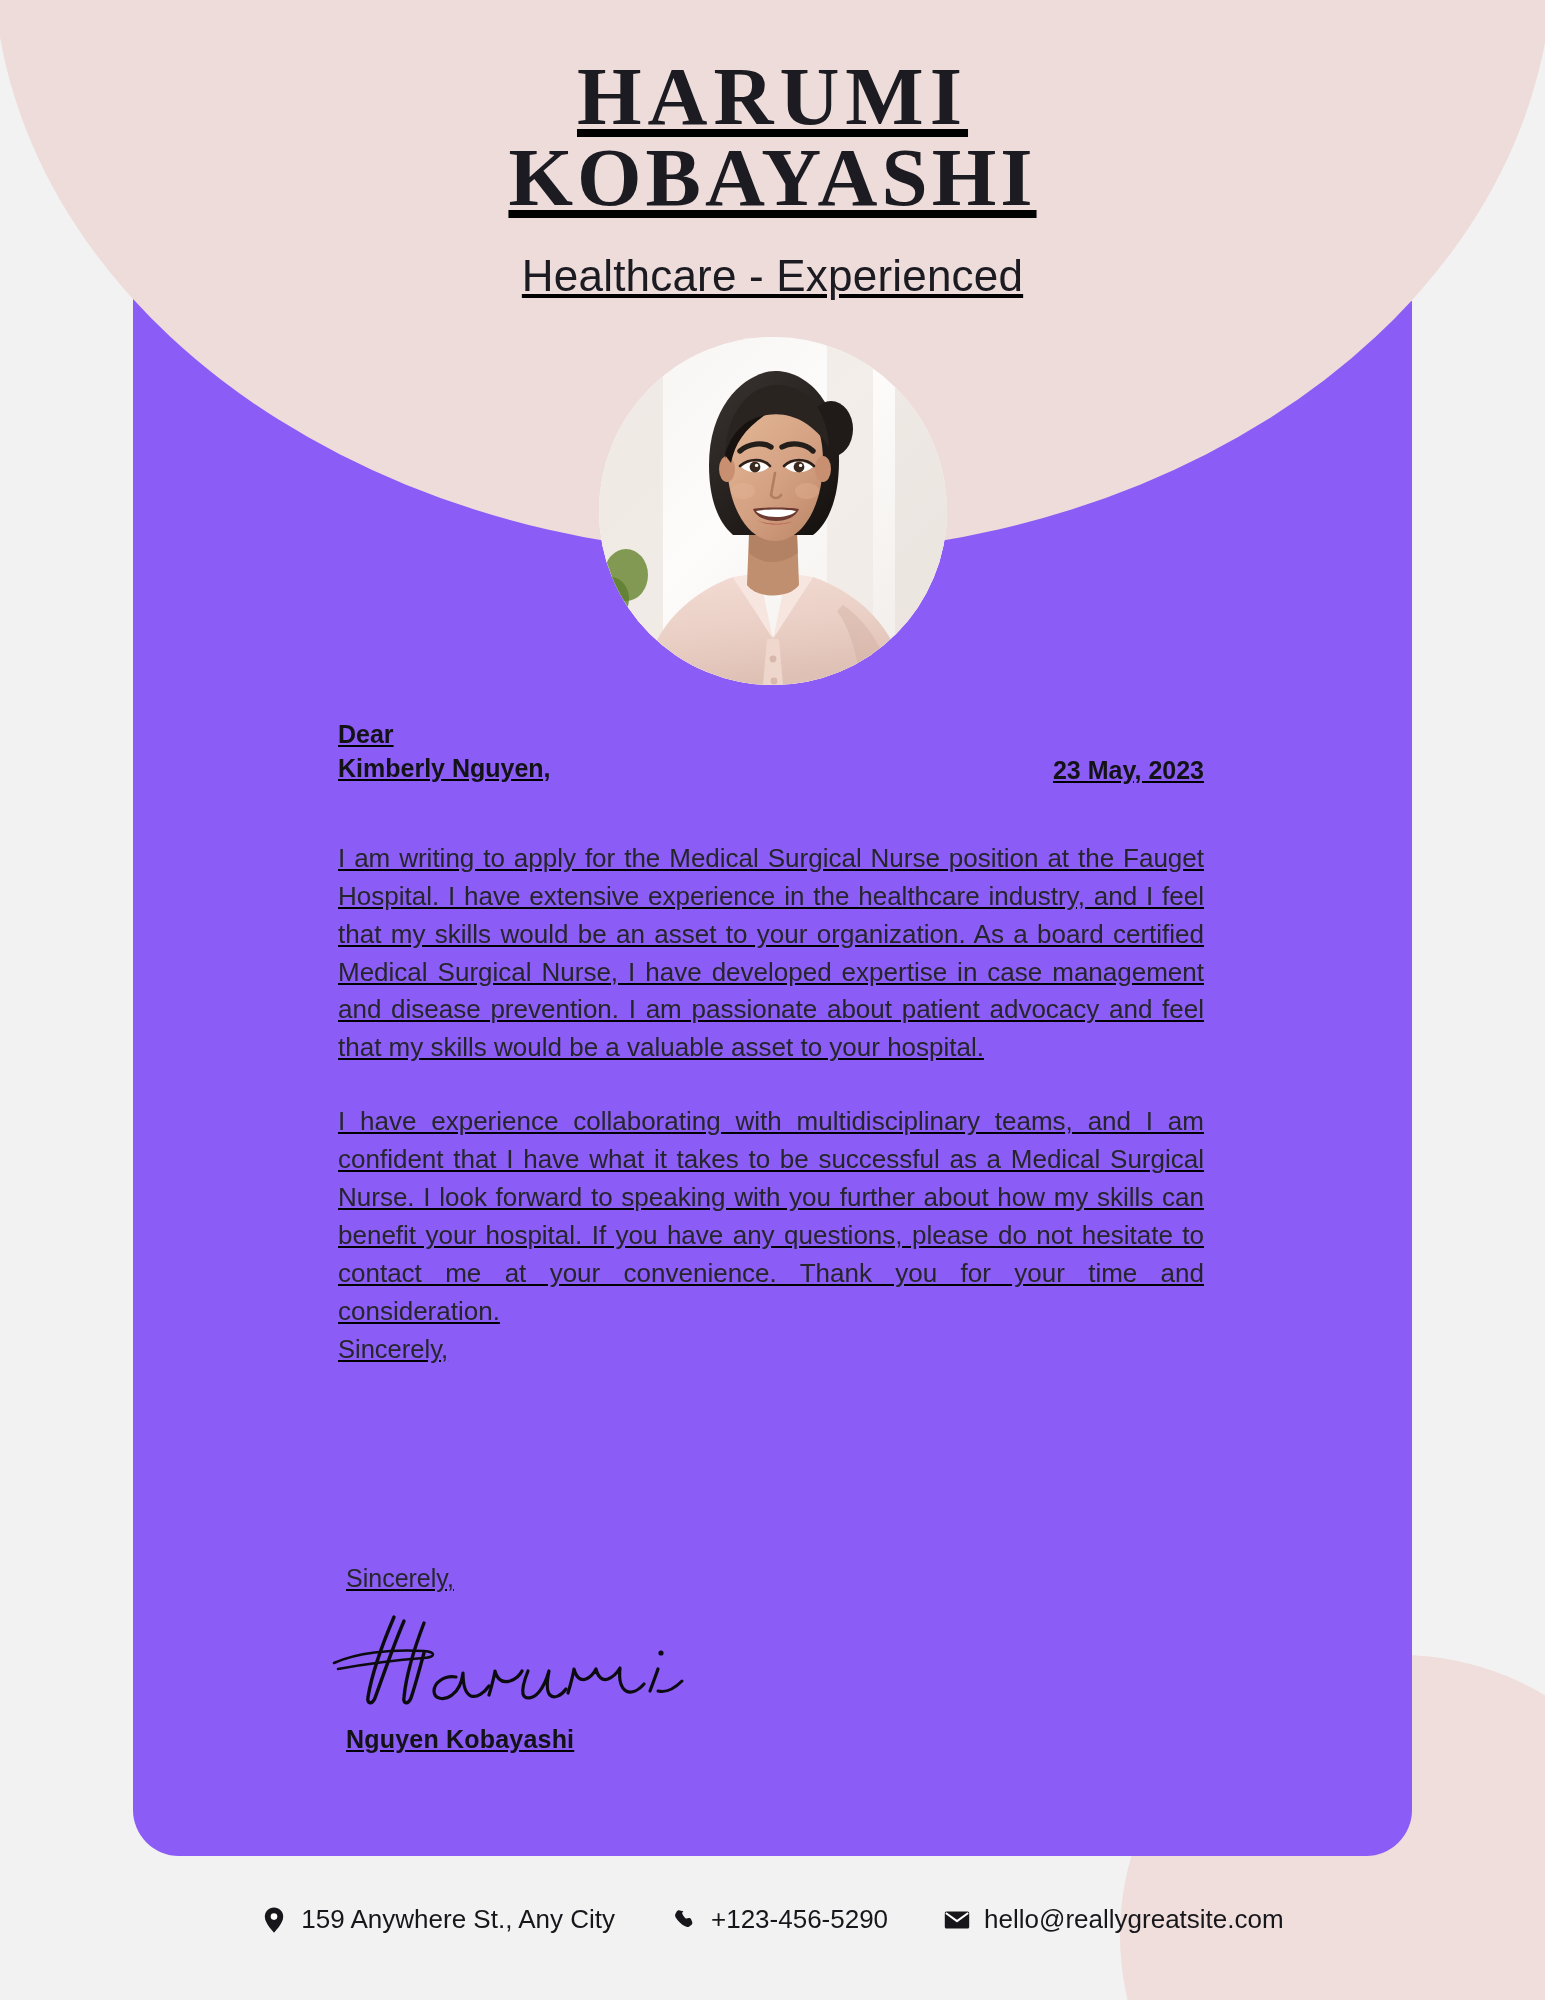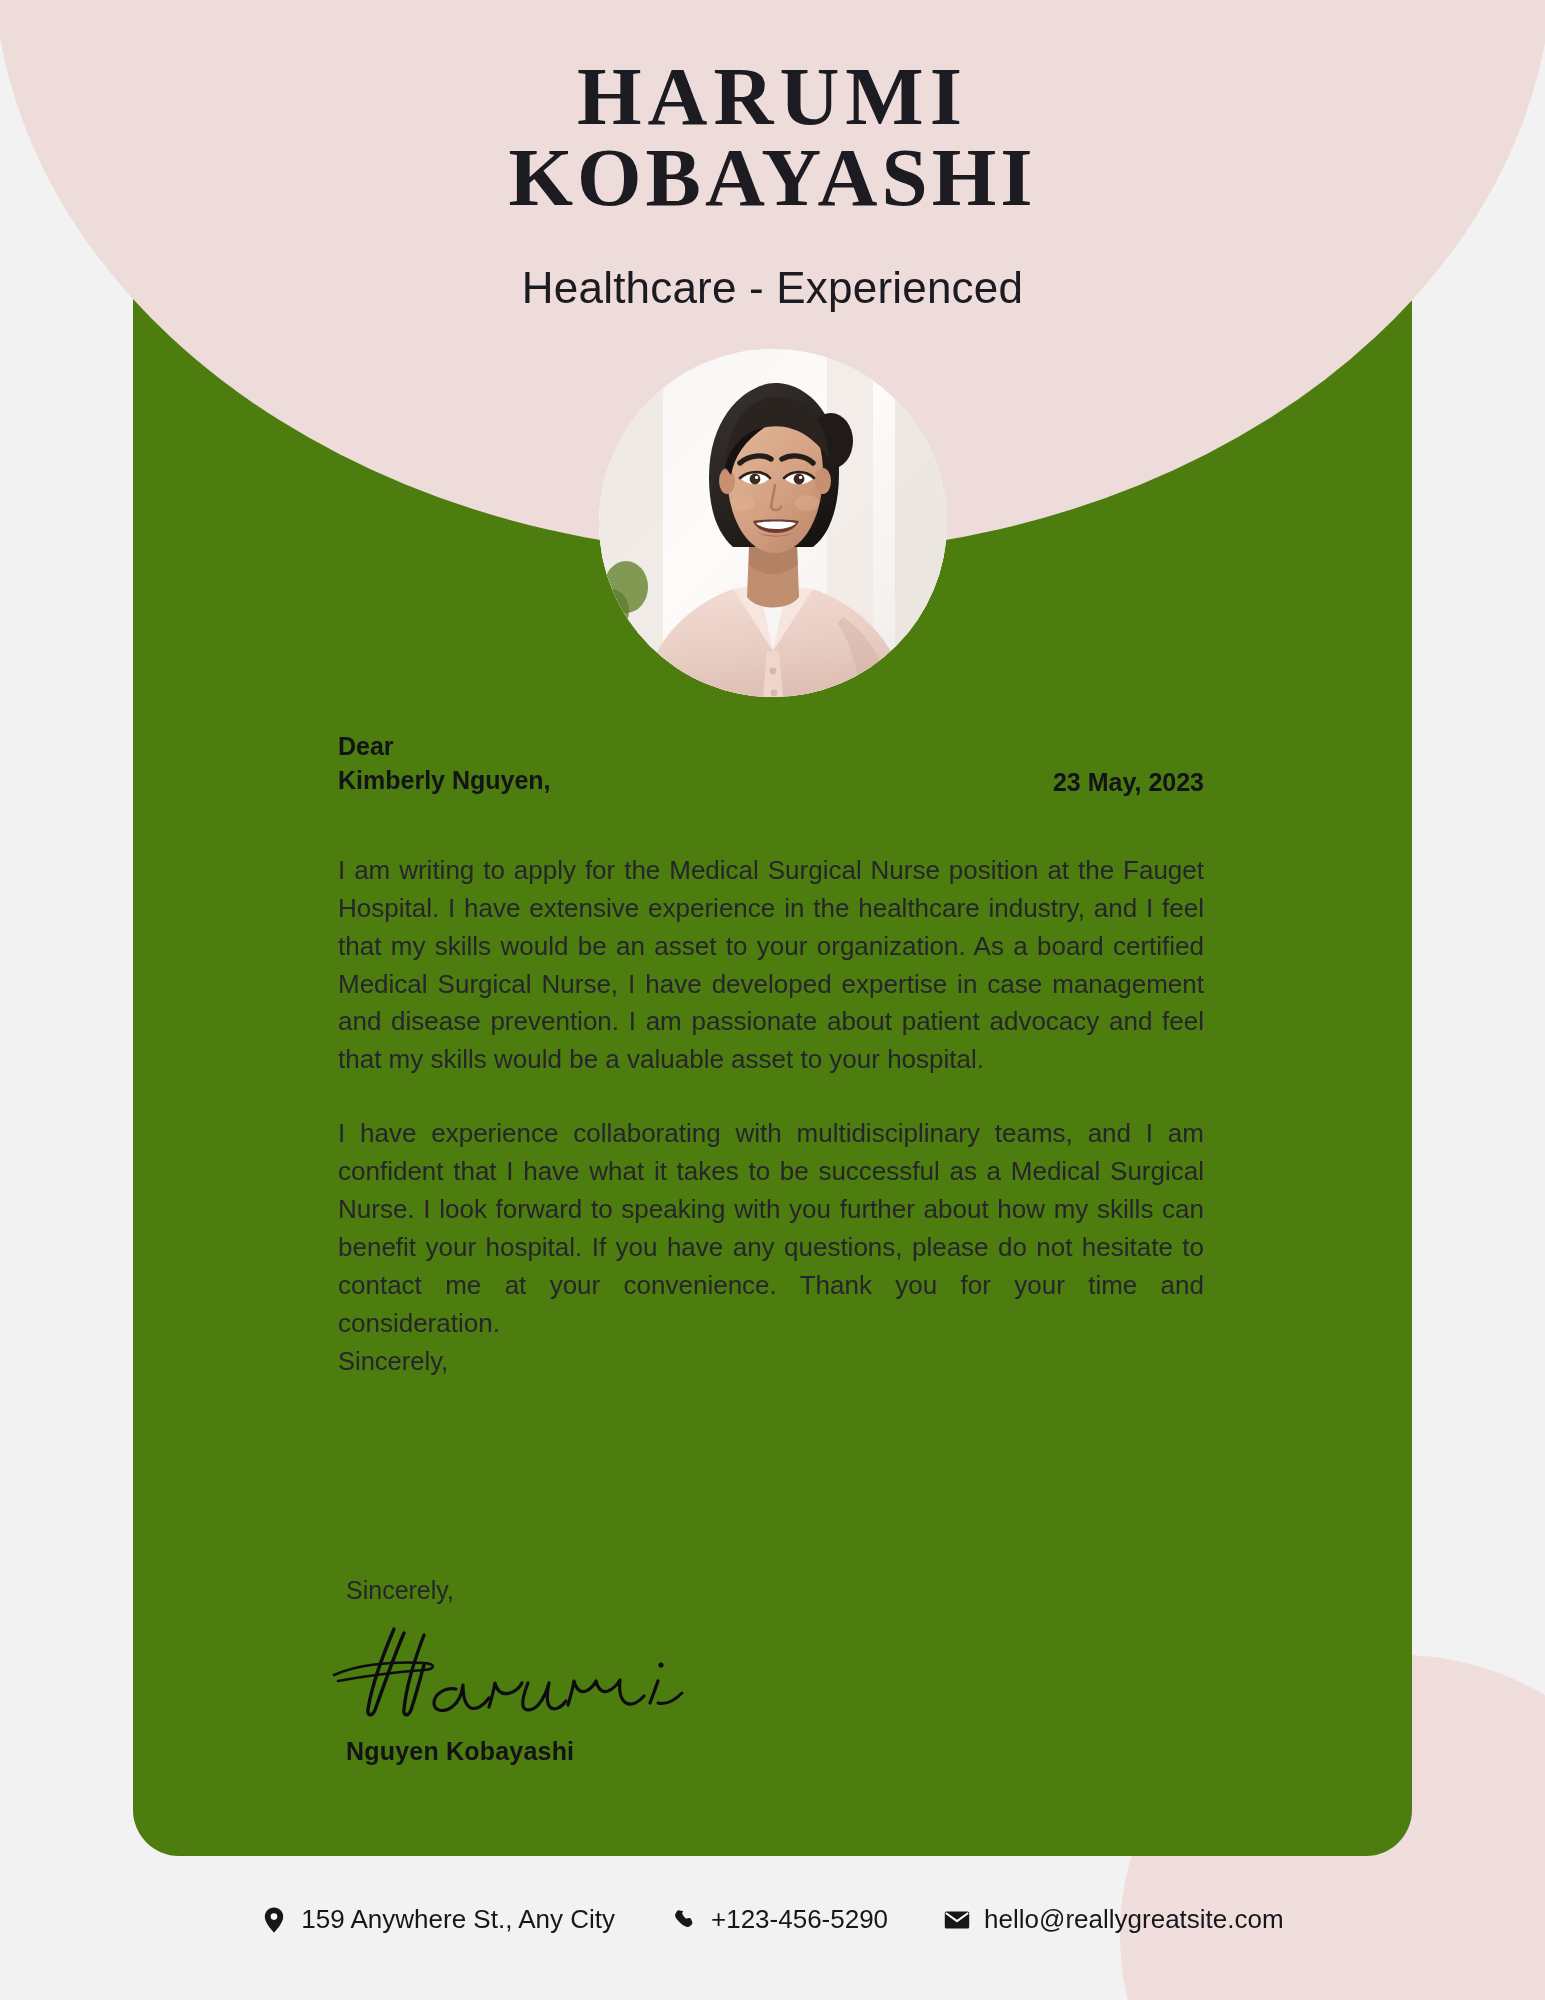--- a/index.html
+++ b/index.html
@@ -33,24 +33,25 @@
     background:#EFDEDB;
   }
 
   
   .page-card {
     position:absolute;
     left:133px;
     top:0;
     width:1279px;
     height:1856px;
-    background:#4d7c0f;
+    background:#8b5cf6;
     border-bottom-left-radius:46px;
     border-bottom-right-radius:46px;
     overflow:hidden;
+    text-decoration:underline;
   }
 
   
   .arc {
     position:absolute;
     left:50%;
     transform:translateX(-50%);
     top:-640px;
     width:1560px;
     height:1195px;
@@ -73,21 +74,21 @@
     font-weight:700;
     font-size:83px;
     line-height:0.98;
     letter-spacing:6px;
     color:#1B1B21;
     text-transform:uppercase;
   }
   .name-line.second { letter-spacing:4px; }
 
   .subtitle {
-    margin-top:44px;
+    margin-top:32px;
     font-size:44px;
     font-weight:300;
     letter-spacing:0.2px;
     color:#1B1B21;
   }
 
   
   .portrait-wrap {
     position:relative;
     z-index:4;

